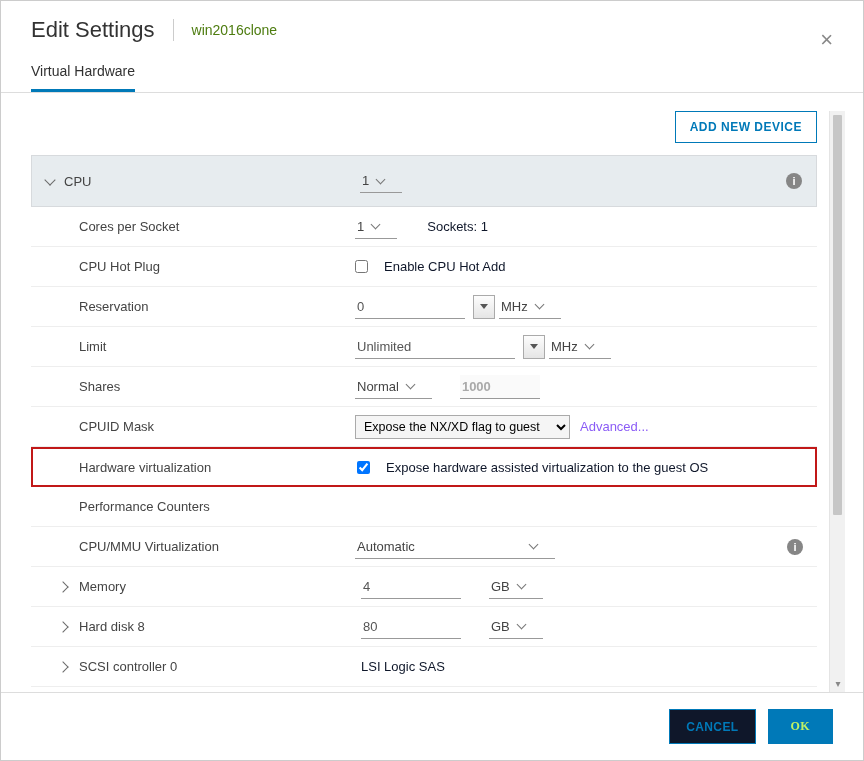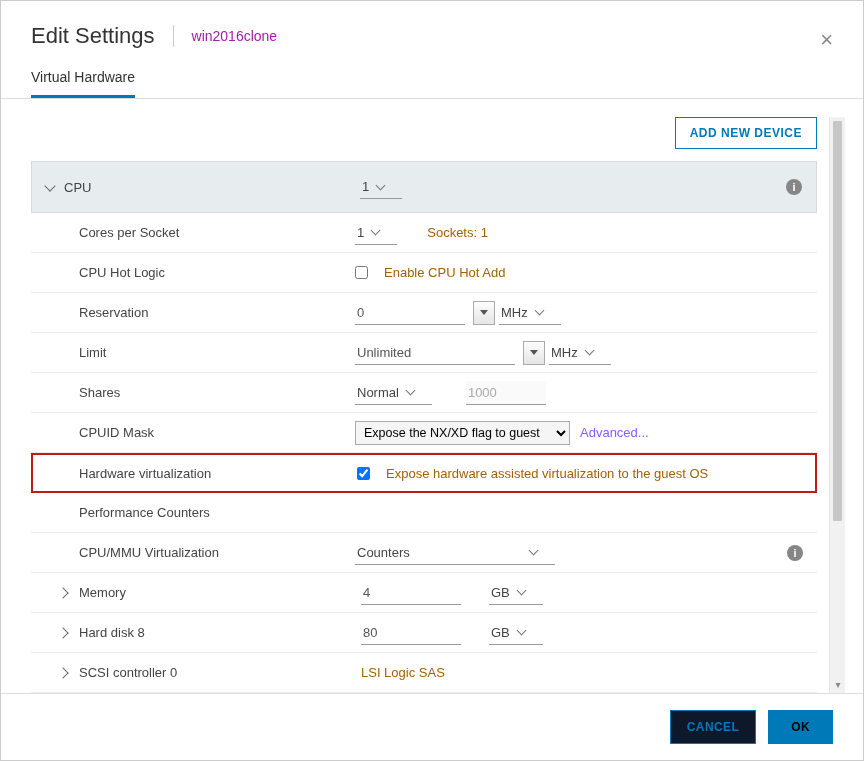--- a/index.html
+++ b/index.html
@@ -1,21 +1,21 @@
 <!DOCTYPE html>
 <html><head>
 <meta charset="utf-8">
 <style>
 * { box-sizing: border-box; margin: 0; padding: 0; }
 body { font-family: -apple-system, BlinkMacSystemFont, "Segoe UI", Arial, sans-serif; font-size: 13px; color: #333; background: #fff; }
 .dialog { width: 864px; height: 761px; border: 1px solid #ccc; display: flex; flex-direction: column; position: relative; }
-.header { padding: 22px 30px 10px 30px; display: flex; align-items: center; }
+.header { padding: 16px 30px 10px 30px; display: flex; align-items: center; }
 .title { font-size: 22px; font-weight: 300; color: #333; }
 .divider-v { width: 1px; height: 22px; background: #ccc; margin: 0 18px; }
-.subtitle { font-size: 14px; color: #a21caf; }
+.subtitle { font-size: 14px; color: #4d7c0f; }
 .close-x { position: absolute; top: 28px; right: 30px; font-size: 22px; color: #888; cursor: pointer; line-height: 1; }
 .tabs { display: flex; padding: 0 30px; border-bottom: 1px solid #ddd; }
 .tab { padding: 10px 0; margin-right: 28px; font-size: 14px; color: #888; cursor: pointer; }
 .tab.active { color: #313131; border-bottom: 3px solid #0079b8; }
 .body { flex: 1; padding: 18px 18px 0 30px; overflow: hidden; display: flex; }
 .content { flex: 1; overflow-y: auto; padding-right: 12px; }
 .scrollbar { width: 16px; background: #f1f1f1; border-left: 1px solid #e4e4e4; position: relative; }
 .scroll-thumb { position: absolute; top: 4px; left: 3px; width: 9px; height: 400px; background: #c6c6c6; border-radius: 1px; }
 .scroll-btn { position: absolute; bottom: 2px; left: 2px; width: 12px; height: 12px; font-size: 10px; color: #888; text-align: center; }
 .add-device-row { display: flex; justify-content: flex-end; padding-bottom: 12px; }
@@ -31,29 +31,29 @@
 .row.highlight { border: 2px solid #c11818; padding-left: 46px; }
 .label-col { width: 290px; font-size: 13px; color: #444; flex-shrink: 0; }
 .row-indent .label-col { width: 276px; }
 .row.highlight .label-col { width: 278px; }
 .value-col { flex: 1; display: flex; align-items: center; gap: 10px; }
 .underline-select { border: none; border-bottom: 1px solid #999; background: transparent; font-size: 13px; color: #444; padding: 4px 18px 4px 2px; position: relative; display: inline-flex; align-items: center; cursor: pointer; }
 .underline-select.wide { min-width: 200px; }
 .sel-caret { display: inline-block; width: 7px; height: 7px; border-left: 1.3px solid #777; border-bottom: 1.3px solid #777; transform: rotate(-45deg); margin-left: 8px; margin-top: -3px; }
 .dropdown-btn { width: 22px; height: 24px; border: 1px solid #aaa; background: linear-gradient(#fdfdfd,#e5e5e5); display: inline-flex; align-items: center; justify-content: center; cursor: pointer; margin-left: -2px; }
 .dropdown-btn .tri { width: 0; height: 0; border-left: 4px solid transparent; border-right: 4px solid transparent; border-top: 5px solid #555; }
-.static-text { font-size: 13px; color: #a16207; }
+.static-text { font-size: 13px; color: #0f172a; }
 .disabled-text { color: #aaa; }
 .link { color: #8b5cf6; cursor: pointer; }
 .native-select { font-size: 12.5px; padding: 3px 4px; border: 1px solid #aaa; background: #f5f5f5; width: 215px; height: 24px; }
 .checkbox { width: 13px; height: 13px; margin-right: 6px; }
 .num-input { border: none; border-bottom: 1px solid #999; width: 110px; font-size: 13px; padding: 4px 2px; color: #555; }
 .footer { border-top: 1px solid #ddd; padding: 16px 30px; display: flex; justify-content: flex-end; gap: 12px; }
 .btn-cancel { background: #0f172a; border: 1px solid #0079b8; color: #0079b8; font-size: 12px; font-weight: 600; padding: 9px 16px; cursor: pointer; letter-spacing: 0.4px; }
-.btn-ok { background: #0079b8; border: 1px solid #0079b8; color: #000000; font-size: 12px; font-weight: 600; padding: 9px 22px; cursor: pointer; letter-spacing: 0.4px; }
+.btn-ok { background: #0079b8; border: 1px solid #0079b8; color: #bef264; font-size: 12px; font-weight: 600; padding: 9px 22px; cursor: pointer; letter-spacing: 0.4px; font-family: Liberation Serif, serif; }
 .input-disabled { color: #aaa; }
 </style>
 </head>
 <body>
 
 <div class="dialog">
   <div class="header">
     <span class="title">Edit Settings</span>
     <span class="divider-v"></span>
     <span class="subtitle">win2016clone</span>
@@ -86,21 +86,21 @@
         <div class="value-col">
           <span class="underline-select">
             <span>1</span>
             <span class="sel-caret"></span>
           </span>
           <span class="static-text" style="margin-left:20px">Sockets: 1</span>
         </div>
       </div>
 
       <div class="row row-indent">
-        <span class="label-col">CPU Hot Logic</span>
+        <span class="label-col">CPU Hot Plug</span>
         <div class="value-col">
           <input type="checkbox" class="checkbox" style="">
           <span class="static-text">Enable CPU Hot Add</span>
         </div>
       </div>
 
       <div class="row row-indent">
         <span class="label-col">Reservation</span>
         <div class="value-col">
           <input class="num-input" value="0" style="">
@@ -128,21 +128,21 @@
         </div>
       </div>
 
       <div class="row row-indent">
         <span class="label-col">Shares</span>
         <div class="value-col">
           <span class="underline-select">
             <span>Normal</span>
             <span class="sel-caret"></span>
           </span>
-          <input class="num-input input-disabled" style="margin-left: 24px; width: 80px;" disabled="" value="1000">
+          <input class="num-input input-disabled" style="margin-left: 18px; width: 80px; font-weight: bold;" disabled="" value="1000">
         </div>
       </div>
 
       <div class="row row-indent">
         <span class="label-col">CPUID Mask</span>
         <div class="value-col">
           <select class="native-select">
             <option>Expose the NX/XD flag to guest</option>
           </select>
           <span class="link">Advanced...</span>
@@ -158,21 +158,21 @@
       </div>
 
       <div class="row row-indent">
         <span class="label-col">Performance Counters</span>
       </div>
 
       <div class="row row-indent">
         <span class="label-col">CPU/MMU Virtualization</span>
         <div class="value-col">
           <span class="underline-select wide">
-            <span>Counters</span>
+            <span>Automatic</span>
             <span class="sel-caret" style="margin-left:auto"></span>
           </span>
           <span class="info-icon" style="margin-left:auto">i</span>
         </div>
       </div>
 
       <div class="row row-top">
         <span class="chevron chev-right"></span>
         <span class="label-col" style="width:282px">Memory</span>
         <div class="value-col">

